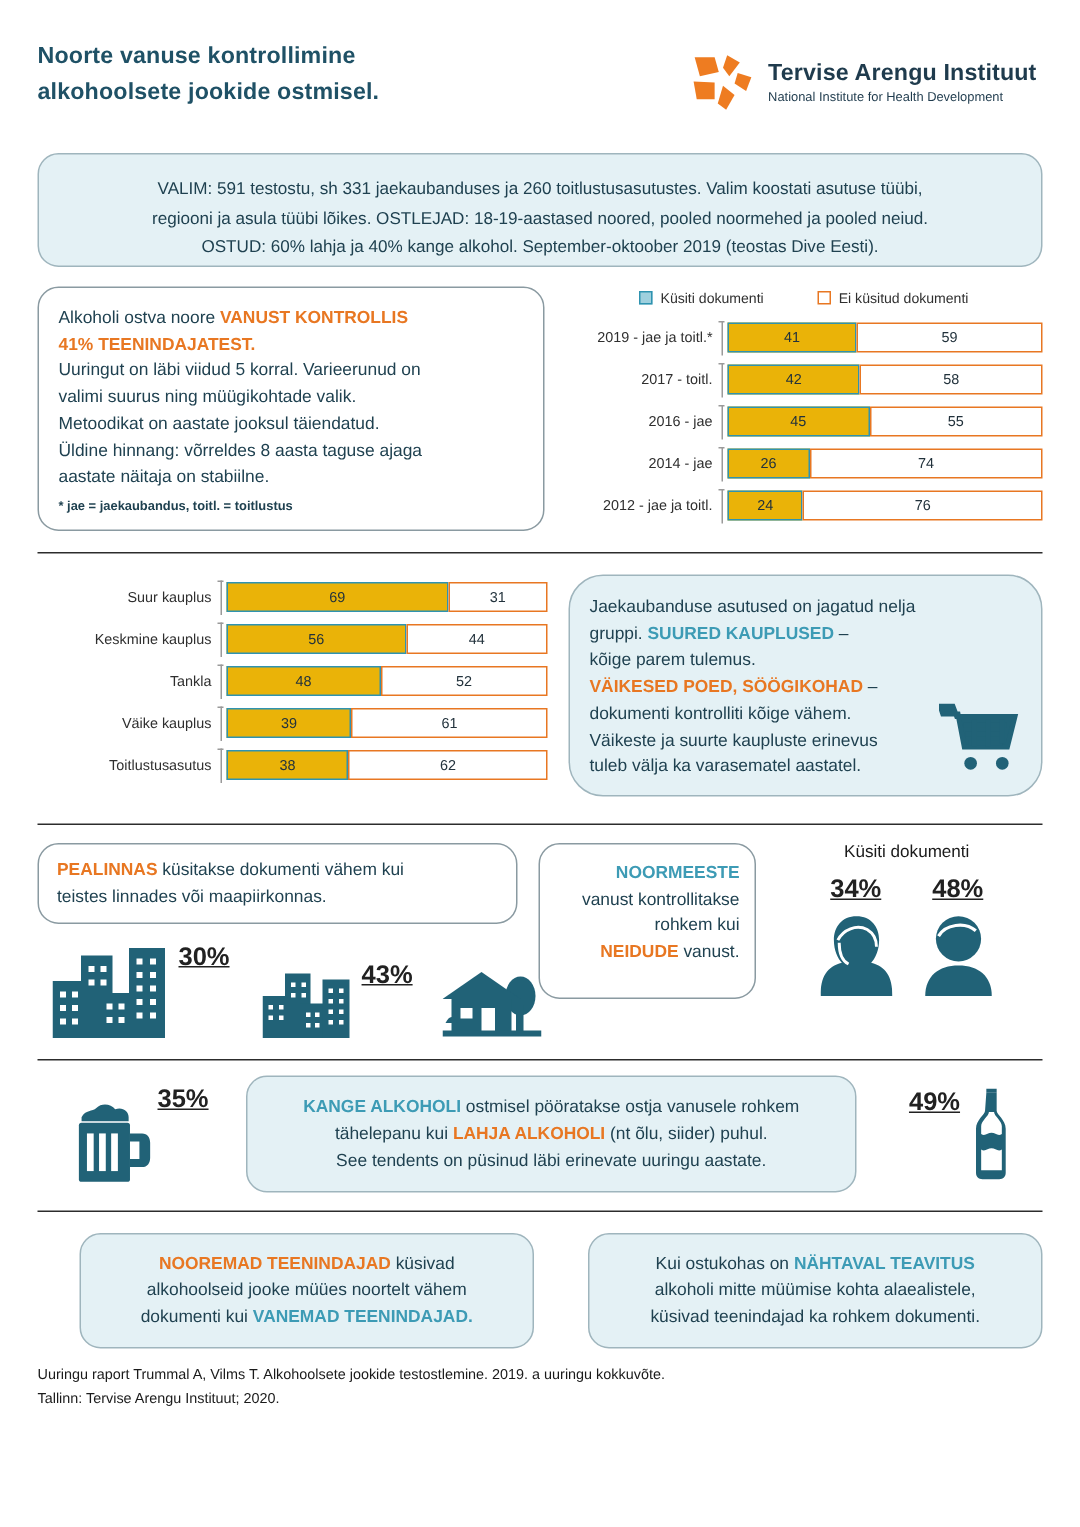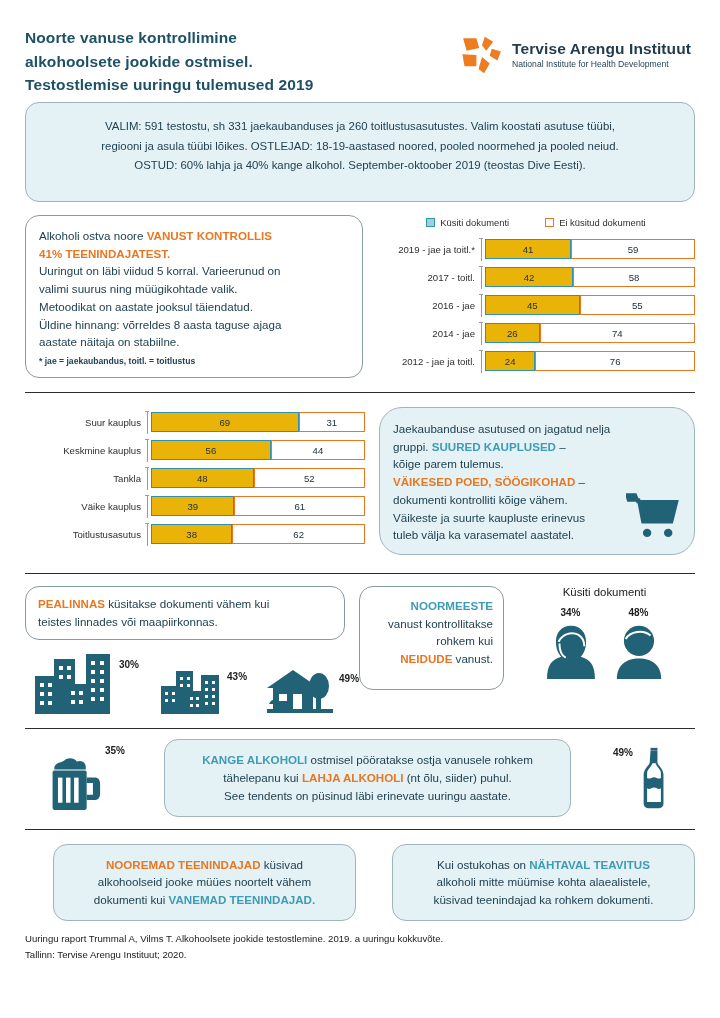--- a/index.html
+++ b/index.html
@@ -26,21 +26,21 @@
     border: 1px solid #9fb5bd;
     border-radius: 14px;
   }
   .box-plain {
     background: #ffffff;
     border: 1px solid #8a9aa1;
     border-radius: 14px;
   }
   .valim {
     margin-top: 6px;
-    padding: 14px 20px 25px;
+    padding: 14px 20px 1px;
     text-align: center;
     font-size: 11.4px;
     line-height: 1.72;
     color: #1f4150;
   }
 
   
   .divider { border-top: 1.6px solid #2c2c2c; margin: 0 0 0 0; }
   .sec { display: flex; gap: 14px; }
 
@@ -59,35 +59,34 @@
   .chart-row { display: flex; align-items: center; height: 23px; margin-bottom: 5px; }
   .chart-lbl { font-size: 9.6px; color: #2f2f2f; text-align: right; padding-right: 6px; white-space: nowrap; }
   .axis { width: 4px; align-self: stretch; border-left: 1px solid #9a9a9a; position: relative; }
   .axis::before { content:""; position:absolute; left:-3px; top:0; width:4px; height:1px; background:#9a9a9a; }
   .bars { flex: 1; display: flex; height: 20px; }
   .bar-a { background: #eab308; border: 1.4px solid #2f93b0; display: flex; align-items: center; justify-content: center; font-size: 9.6px; color: #22323c; font-weight: normal; }
   .bar-b { background: #ffffff; border: 1.6px solid #e87722; display: flex; align-items: center; justify-content: center; font-size: 9.6px; color: #22323c; }
 
   
   .ic { fill: #216277; }
-  .pct { font-size: 10px; font-weight: bold; color: #212121; }
+  .pct { font-size: 17px; font-weight: bold; color: #212121; text-decoration: underline; }
 
   
   .footer { font-size: 9.6px; line-height: 1.72; color: #1a1a1a; padding-top: 10px; }
 </style>
 </head>
 <body>
 
 <div class="page">
 
   <div class="header">
     <div class="title">
       <div>Noorte vanuse kontrollimine</div>
       <div>alkohoolsete jookide ostmisel.</div>
-      <div>Testostlemise uuringu tulemused 2019</div>
     </div>
     <div class="logo">
       <svg class="logo-mark" viewBox="0 0 60 60">
         <polygon fill="#ee7c21" points="3,6 22,6 26,20 8,24"></polygon>
         <polygon fill="#ee7c21" points="34,4 46,11 36,24 30,16"></polygon>
         <polygon fill="#ee7c21" points="44,21 57,25 52,38 41,31"></polygon>
         <polygon fill="#ee7c21" points="2,29 22,30 22,46 5,46"></polygon>
         <polygon fill="#ee7c21" points="30,33 41,42 33,56 25,50"></polygon>
       </svg>
       <div>

